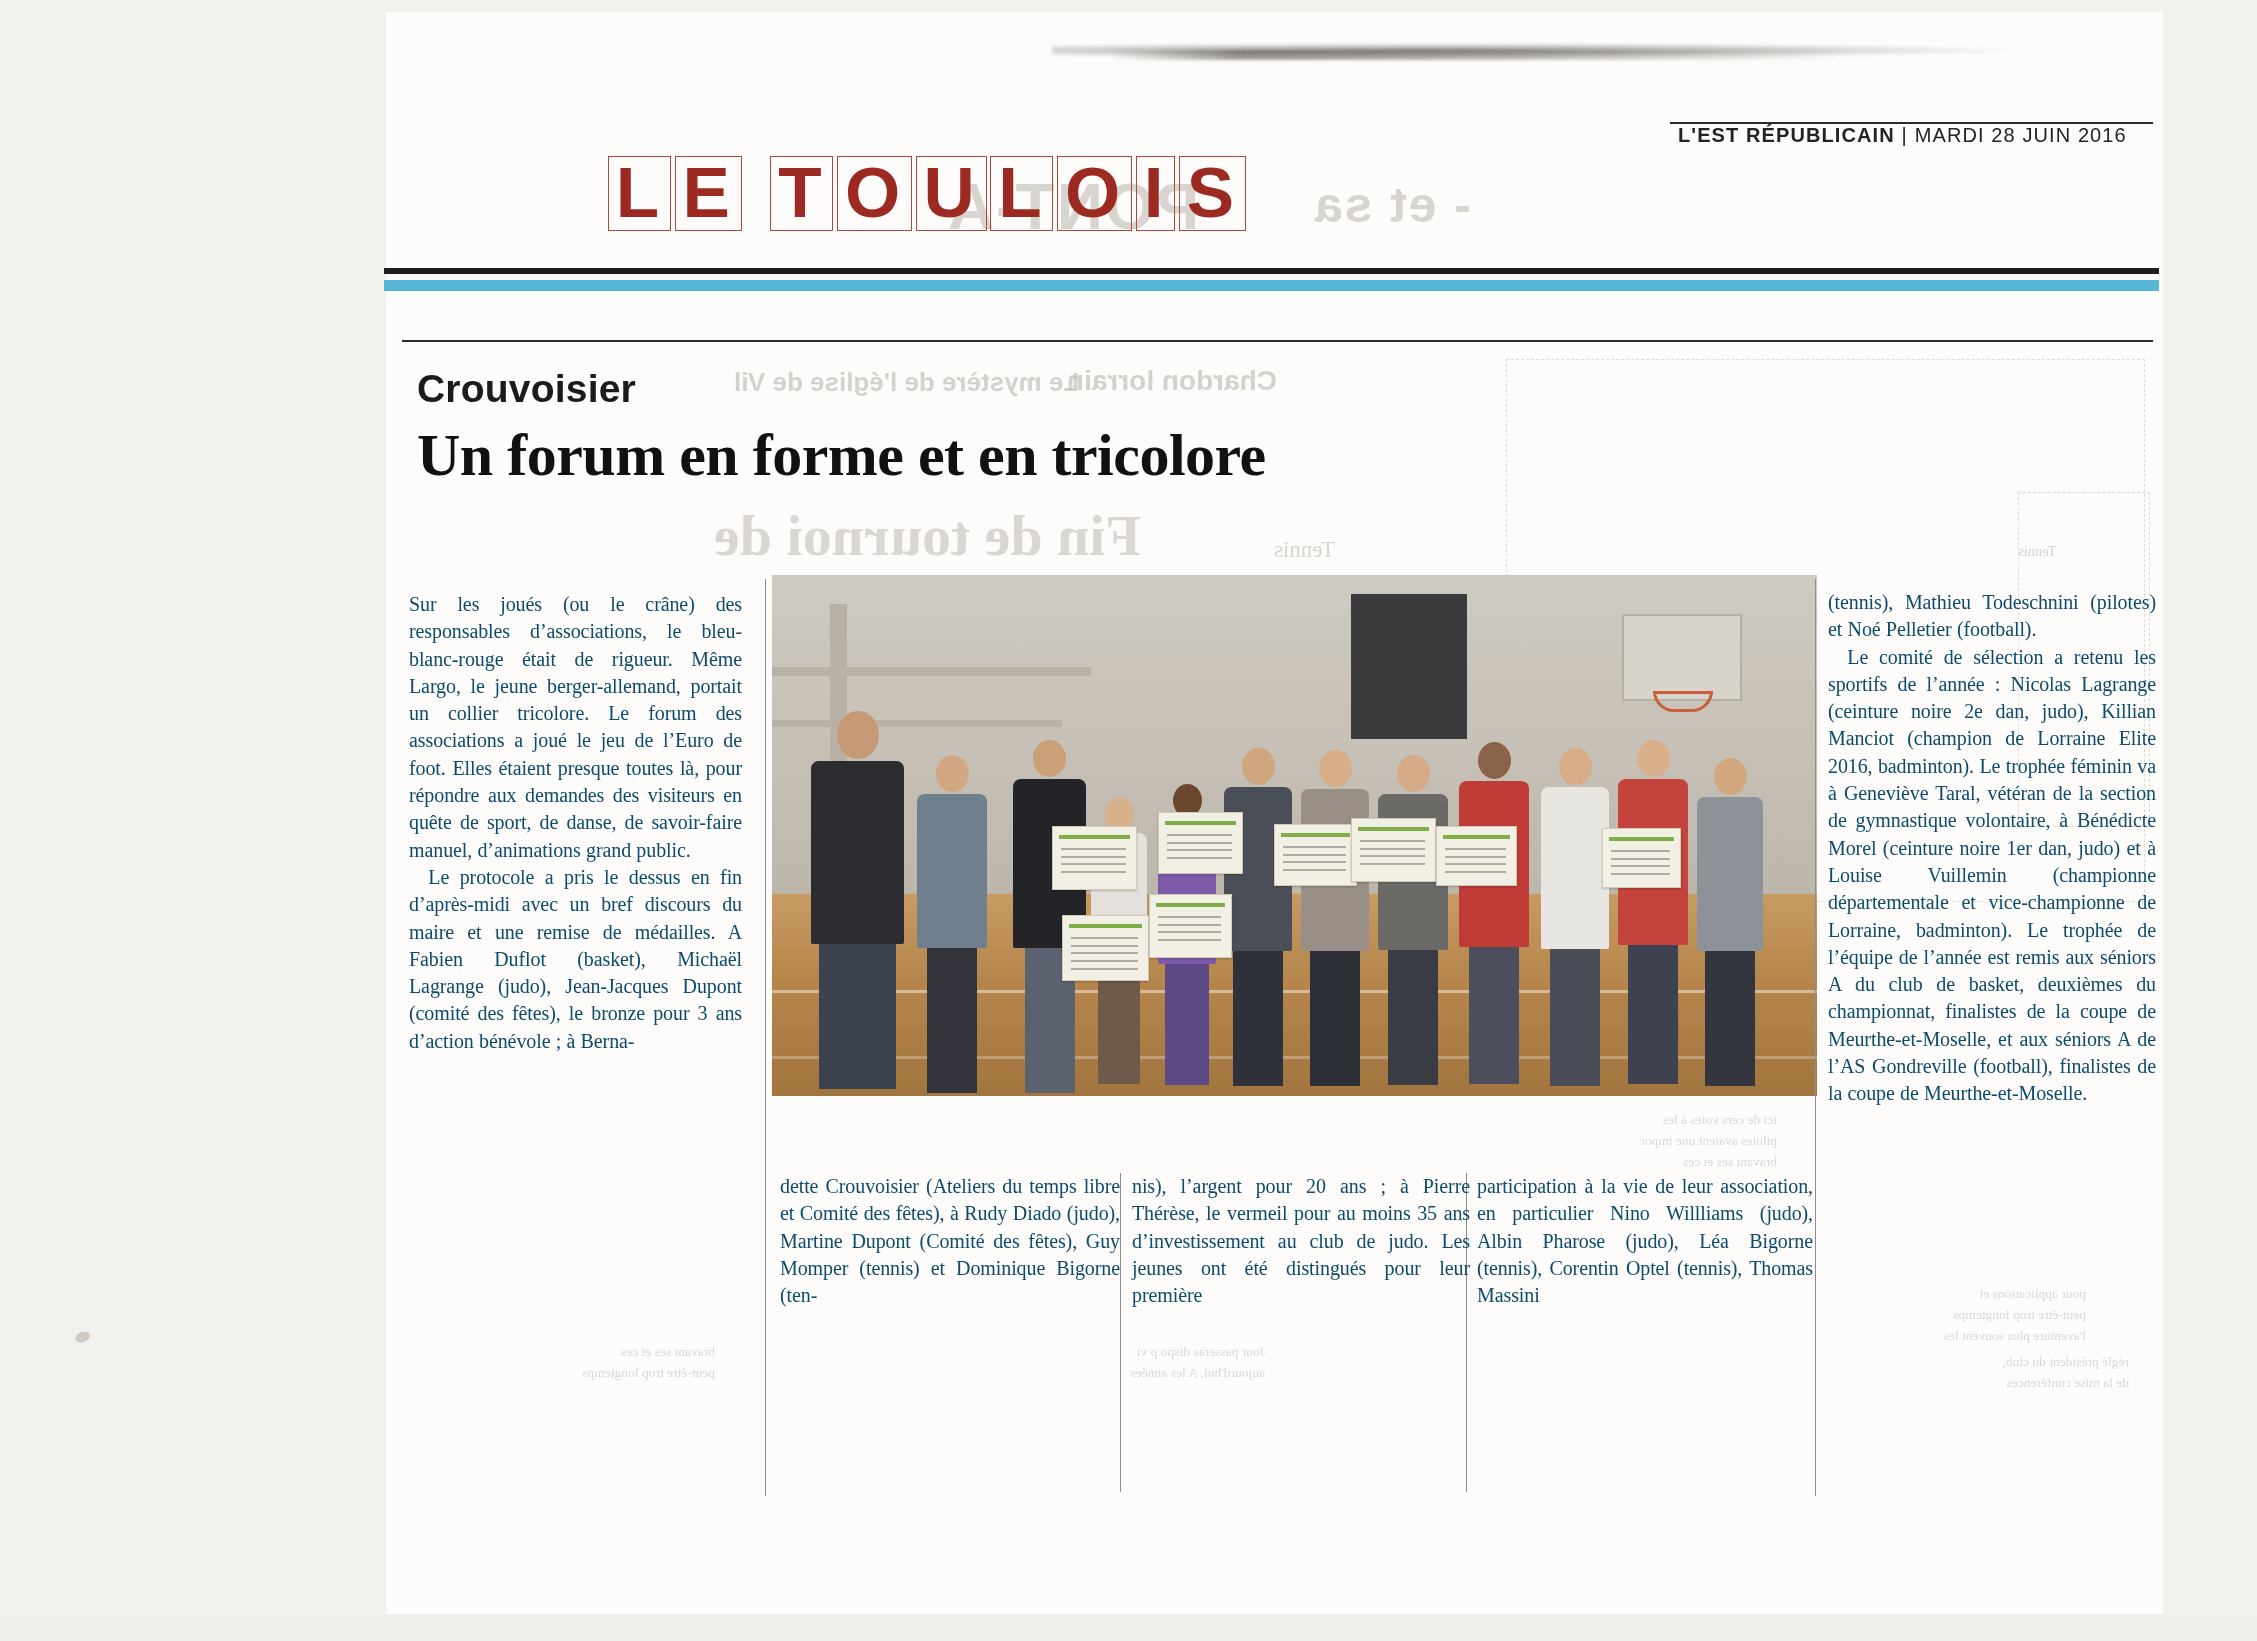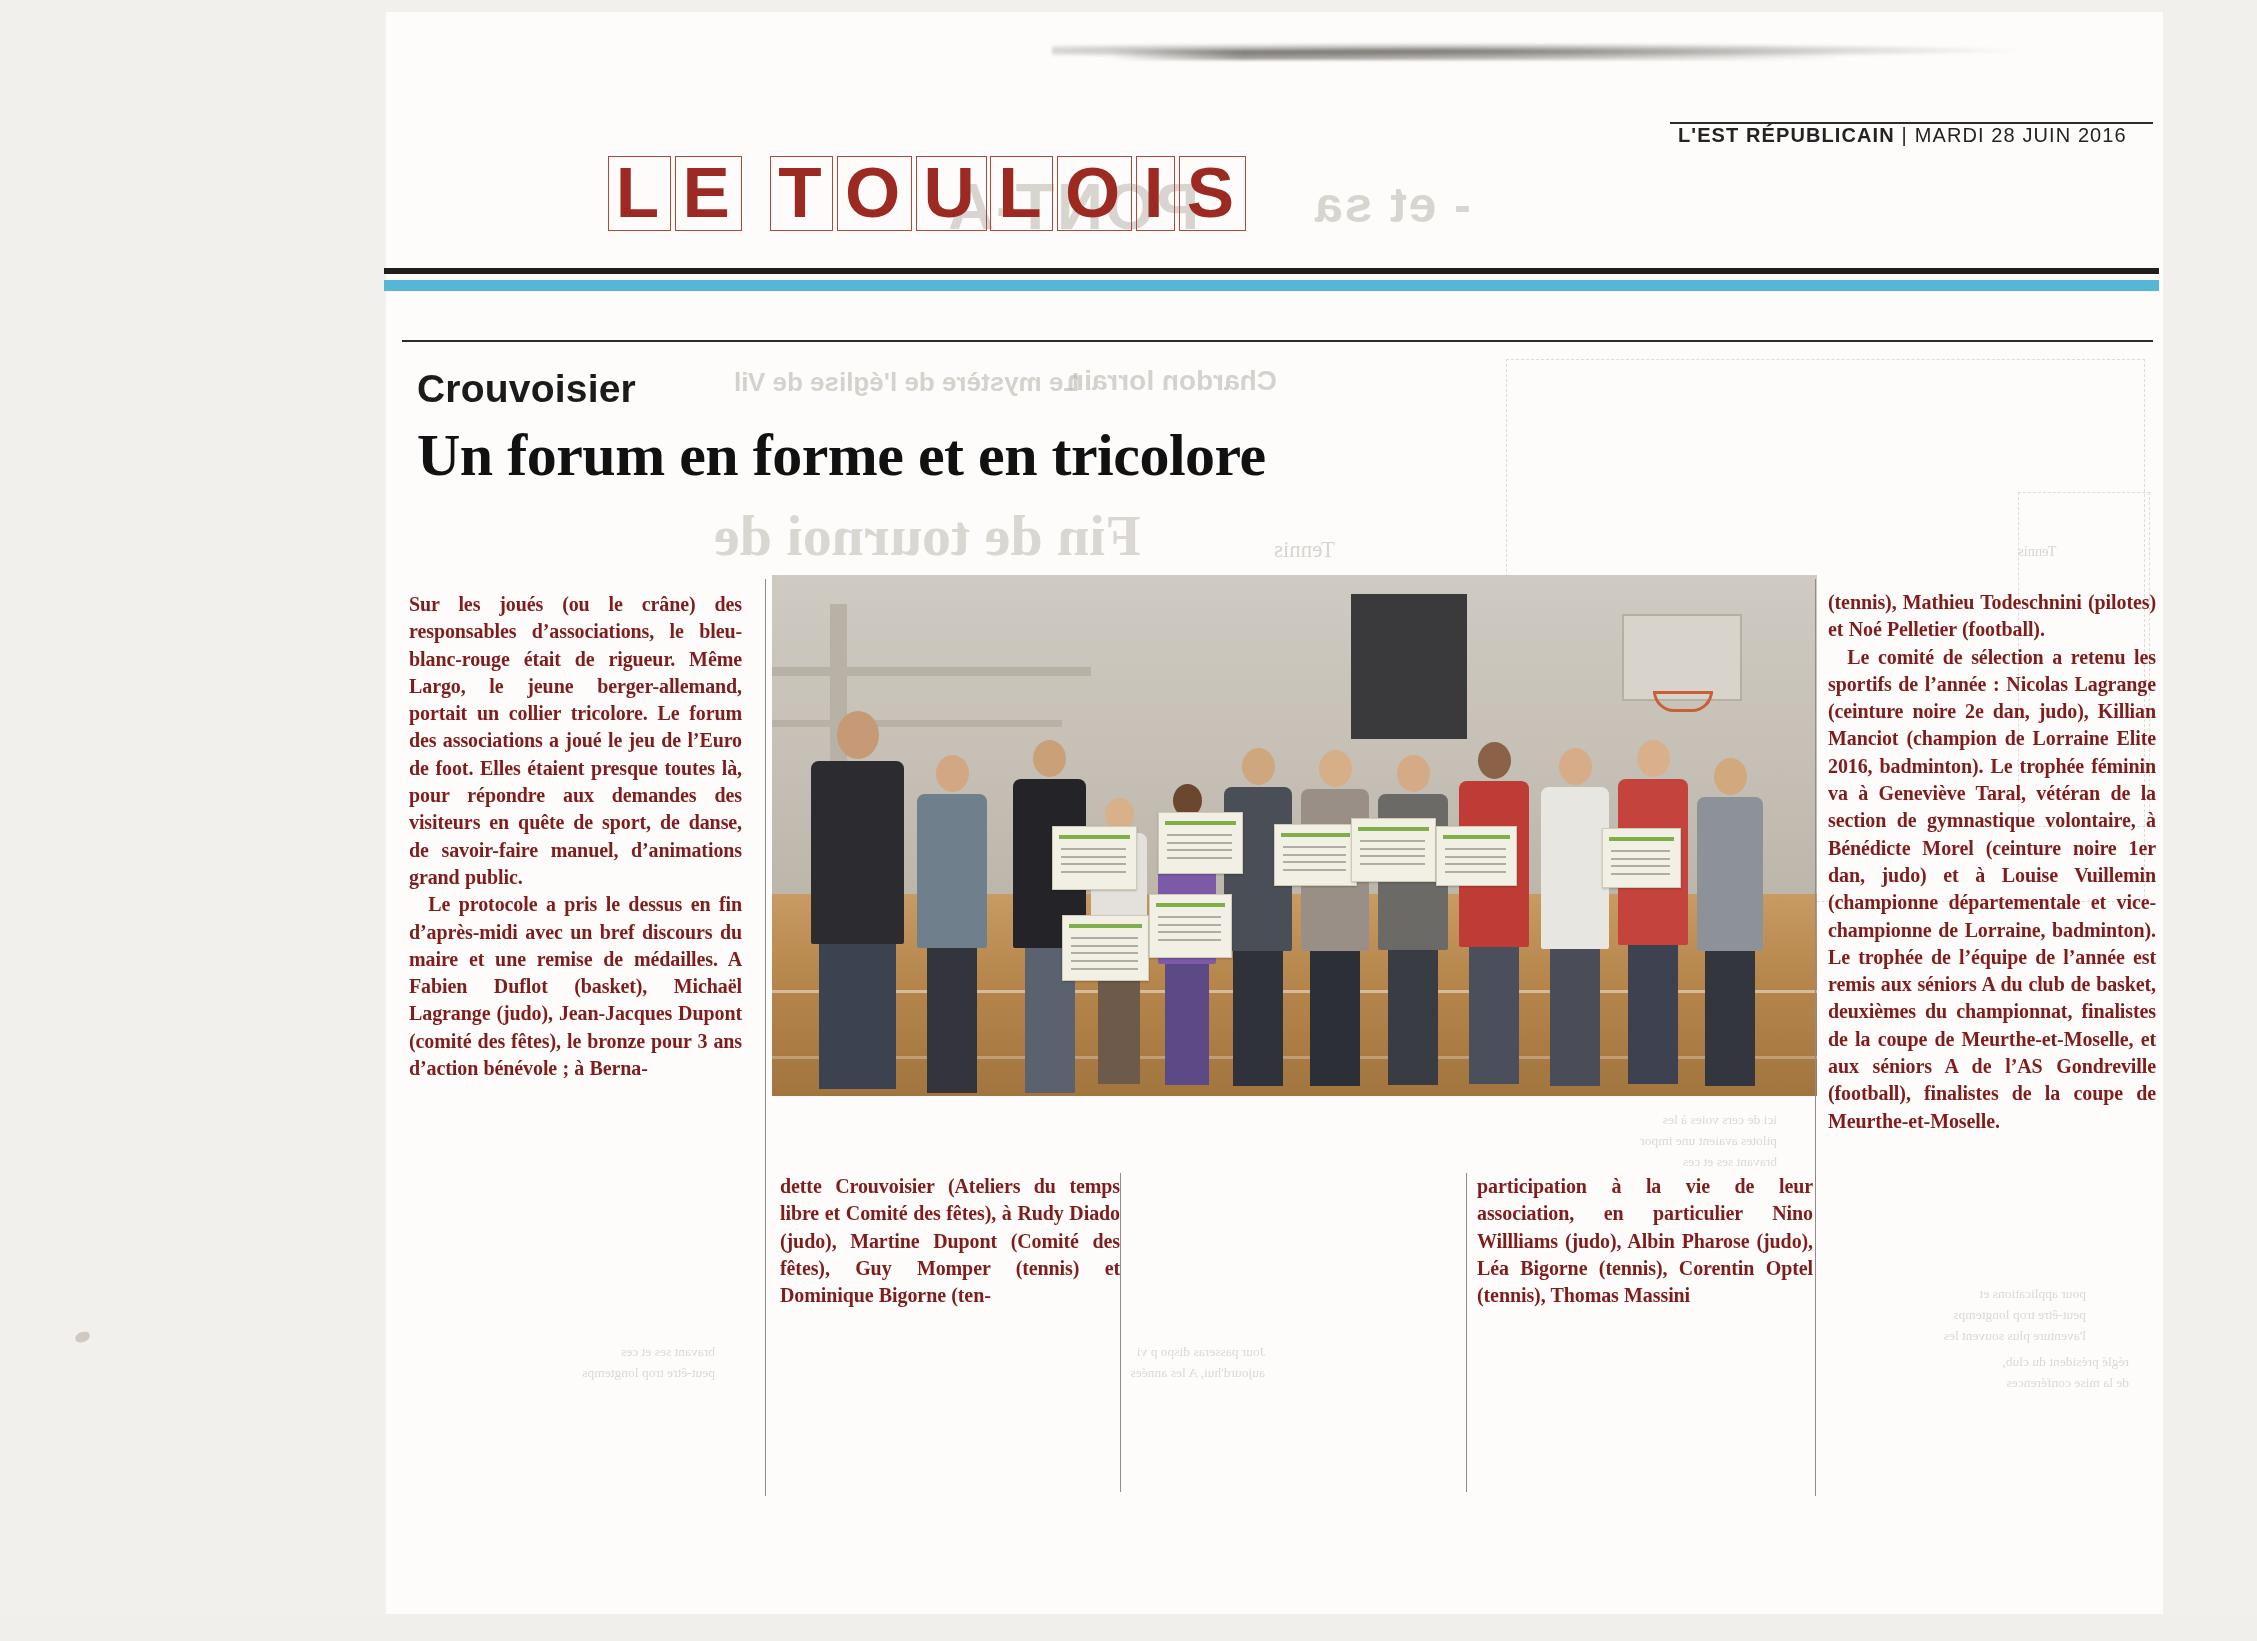--- a/index.html
+++ b/index.html
@@ -200,24 +200,23 @@
     white-space: nowrap;
   }
 
   
   .col {
     position: absolute;
     font-family: "Liberation Serif", serif;
     font-size: 20px;
     line-height: 1.365;
     text-align: justify;
-    color: #7f1d1d;
+    color: #0c4a6e;
     letter-spacing: -0.1px;
     word-spacing: 0.4px;
-    font-weight: bold;
   }
   .col p { margin: 0; text-indent: 19.3px; }
   .col p.first { text-indent: 0; }
 
   .col1 { left: 409px; top: 591px; width: 333px; }
   .col2 { left: 780px; top: 1173px; width: 340px; }
   .col3 { left: 1132px; top: 1173px; width: 338px; }
   .col4 { left: 1477px; top: 1173px; width: 336px; }
   .col5 { left: 1828px; top: 589px; width: 328px; }
 
@@ -491,20 +490,23 @@
 
   <div class="col col1">
     <p class="first">Sur les joués (ou le crâne) des responsables d’associations, le bleu-blanc-rouge était de rigueur. Même Largo, le jeune berger-allemand, portait un collier tricolore. Le forum des associations a joué le jeu de l’Euro de foot. Elles étaient presque toutes là, pour répondre aux demandes des visiteurs en quête de sport, de danse, de savoir-faire manuel, d’animations grand public.</p>
     <p>Le protocole a pris le dessus en fin d’après-midi avec un bref discours du maire et une remise de médailles. A Fabien Duflot (basket), Michaël Lagrange (judo), Jean-Jacques Dupont (comité des fêtes), le bronze pour 3 ans d’action bénévole ; à Berna-</p>
   </div>
 
   <div class="col col2">
     <p class="first">dette Crouvoisier (Ateliers du temps libre et Comité des fêtes), à Rudy Diado (judo), Martine Dupont (Comité des fêtes), Guy Momper (tennis) et Dominique Bigorne (ten-</p>
   </div>
 
+  <div class="col col3">
+    <p class="first">nis), l’argent pour 20 ans ; à Pierre Thérèse, le vermeil pour au moins 35 ans d’investissement au club de judo. Les jeunes ont été distingués pour leur première</p>
+  </div>
 
   <div class="col col4">
     <p class="first">participation à la vie de leur association, en particulier Nino Willliams (judo), Albin Pharose (judo), Léa Bigorne (tennis), Corentin Optel (tennis), Thomas Massini</p>
   </div>
 
   <div class="col col5">
     <p class="first">(tennis), Mathieu Todeschnini (pilotes) et Noé Pelletier (football).</p>
     <p>Le comité de sélection a retenu les sportifs de l’année : Nicolas Lagrange (ceinture noire 2e dan, judo), Killian Manciot (champion de Lorraine Elite 2016, badminton). Le trophée féminin va à Geneviève Taral, vétéran de la section de gymnastique volontaire, à Bénédicte Morel (ceinture noire 1er dan, judo) et à Louise Vuillemin (championne départementale et vice-championne de Lorraine, badminton). Le trophée de l’équipe de l’année est remis aux séniors A du club de basket, deuxièmes du championnat, finalistes de la coupe de Meurthe-et-Moselle, et aux séniors A de l’AS Gondreville (football), finalistes de la coupe de Meurthe-et-Moselle.</p>
   </div>
 

